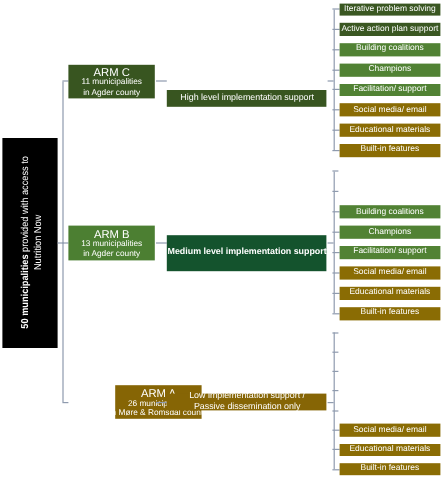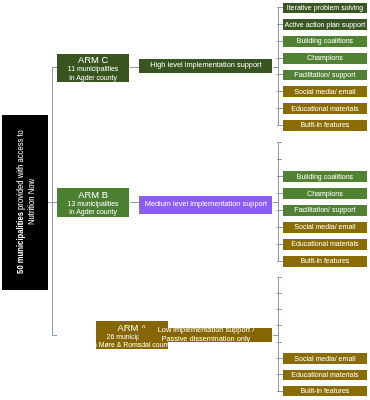--- a/index.html
+++ b/index.html
@@ -35,21 +35,21 @@
   <div id="layers">
       <div class="vline" style="left: 51.9px; top: 67.8px; width: 1.2px; height: 267.4px;"></div>
       <div class="hline" style="left: 47.5px; top: 201.9px; width: 5px; height: 1.2px;"></div>
       <div class="hline" style="left: 51.9px; top: 67.2px; width: 4.8px; height: 1.2px;"></div>
       <div class="box arm-box" style="left: 56.7px; top: 53.6px; width: 72.8px; height: 28.4px; background: rgb(56, 85, 32);">
         <div class="t1">ARM C</div>
         <div class="t2 t2a">11 municipalities</div>
         <div class="t2 t2b">in Agder county</div>
       </div>
       <div class="hline" style="left: 129.5px; top: 67.2px; width: 9.9px; height: 1.2px;"></div>
-      <div class="box sup-box" style="left: 139.4px; top: 59px; width: 133.1px; height: 13.6px; background: rgb(56, 85, 32); white-space: pre-line; overflow: visible;">High level implementation support</div>
+      <div class="box sup-box" style="left: 139.4px; top: 75px; width: 133.1px; height: 13.6px; background: rgb(56, 85, 32); white-space: pre-line; overflow: visible;">High level implementation support</div>
       <div class="hline" style="left: 272.5px; top: 67.2px; width: 5.2px; height: 1.2px;"></div>
       <div class="vline" style="left: 277.7px; top: 7.84px; width: 1.1px; height: 117.53px;"></div>
       <div class="hline" style="left: 276.9px; top: 7.24px; width: 6.1px; height: 1.1px;"></div>
       <div class="hline" style="left: 276.9px; top: 24.03px; width: 6.1px; height: 1.1px;"></div>
       <div class="hline" style="left: 276.9px; top: 40.82px; width: 6.1px; height: 1.1px;"></div>
       <div class="hline" style="left: 276.9px; top: 57.61px; width: 6.1px; height: 1.1px;"></div>
       <div class="hline" style="left: 276.9px; top: 74.4px; width: 6.1px; height: 1.1px;"></div>
       <div class="hline" style="left: 276.9px; top: 91.19px; width: 6.1px; height: 1.1px;"></div>
       <div class="hline" style="left: 276.9px; top: 107.98px; width: 6.1px; height: 1.1px;"></div>
       <div class="hline" style="left: 276.9px; top: 124.77px; width: 6.1px; height: 1.1px;"></div>
@@ -61,21 +61,21 @@
       <div class="box comp-box" style="left: 283px; top: 86.49px; width: 83.8px; height: 10.6px; background: rgb(138, 108, 4);">Social media/ email</div>
       <div class="box comp-box" style="left: 283px; top: 103.28px; width: 83.8px; height: 10.6px; background: rgb(138, 108, 4);">Educational materials</div>
       <div class="box comp-box" style="left: 283px; top: 120.07px; width: 83.8px; height: 10.6px; background: rgb(138, 108, 4);">Built-in features</div>
       <div class="hline" style="left: 51.9px; top: 201.8px; width: 4.8px; height: 1.2px;"></div>
       <div class="box arm-box" style="left: 56.7px; top: 188.2px; width: 72.8px; height: 28.4px; background: rgb(76, 127, 50);">
         <div class="t1">ARM B</div>
         <div class="t2 t2a">13 municipalities</div>
         <div class="t2 t2b">in Agder county</div>
       </div>
       <div class="hline" style="left: 129.5px; top: 201.8px; width: 9.9px; height: 1.2px;"></div>
-      <div class="box sup-box" style="left: 139.4px; top: 195.6px; width: 133.1px; height: 18px; background: #8b5cf6; white-space: pre-line; overflow: visible;">Medium level implementation support</div>
+      <div class="box sup-box" style="left: 139.4px; top: 195.6px; width: 133.1px; height: 30px; background: #14532d; white-space: pre-line; overflow: visible; font-weight: bold;">Medium level implementation support</div>
       <div class="hline" style="left: 272.5px; top: 201.8px; width: 5.2px; height: 1.2px;"></div>
       <div class="vline" style="left: 277.7px; top: 142.82px; width: 1.1px; height: 118.44px;"></div>
       <div class="hline" style="left: 276.9px; top: 142.22px; width: 5.4px; height: 1.1px;"></div>
       <div class="hline" style="left: 276.9px; top: 159.14px; width: 5.4px; height: 1.1px;"></div>
       <div class="hline" style="left: 276.9px; top: 176.06px; width: 6.1px; height: 1.1px;"></div>
       <div class="hline" style="left: 276.9px; top: 192.98px; width: 6.1px; height: 1.1px;"></div>
       <div class="hline" style="left: 276.9px; top: 209.9px; width: 6.1px; height: 1.1px;"></div>
       <div class="hline" style="left: 276.9px; top: 226.82px; width: 6.1px; height: 1.1px;"></div>
       <div class="hline" style="left: 276.9px; top: 243.74px; width: 6.1px; height: 1.1px;"></div>
       <div class="hline" style="left: 276.9px; top: 260.66px; width: 6.1px; height: 1.1px;"></div>

